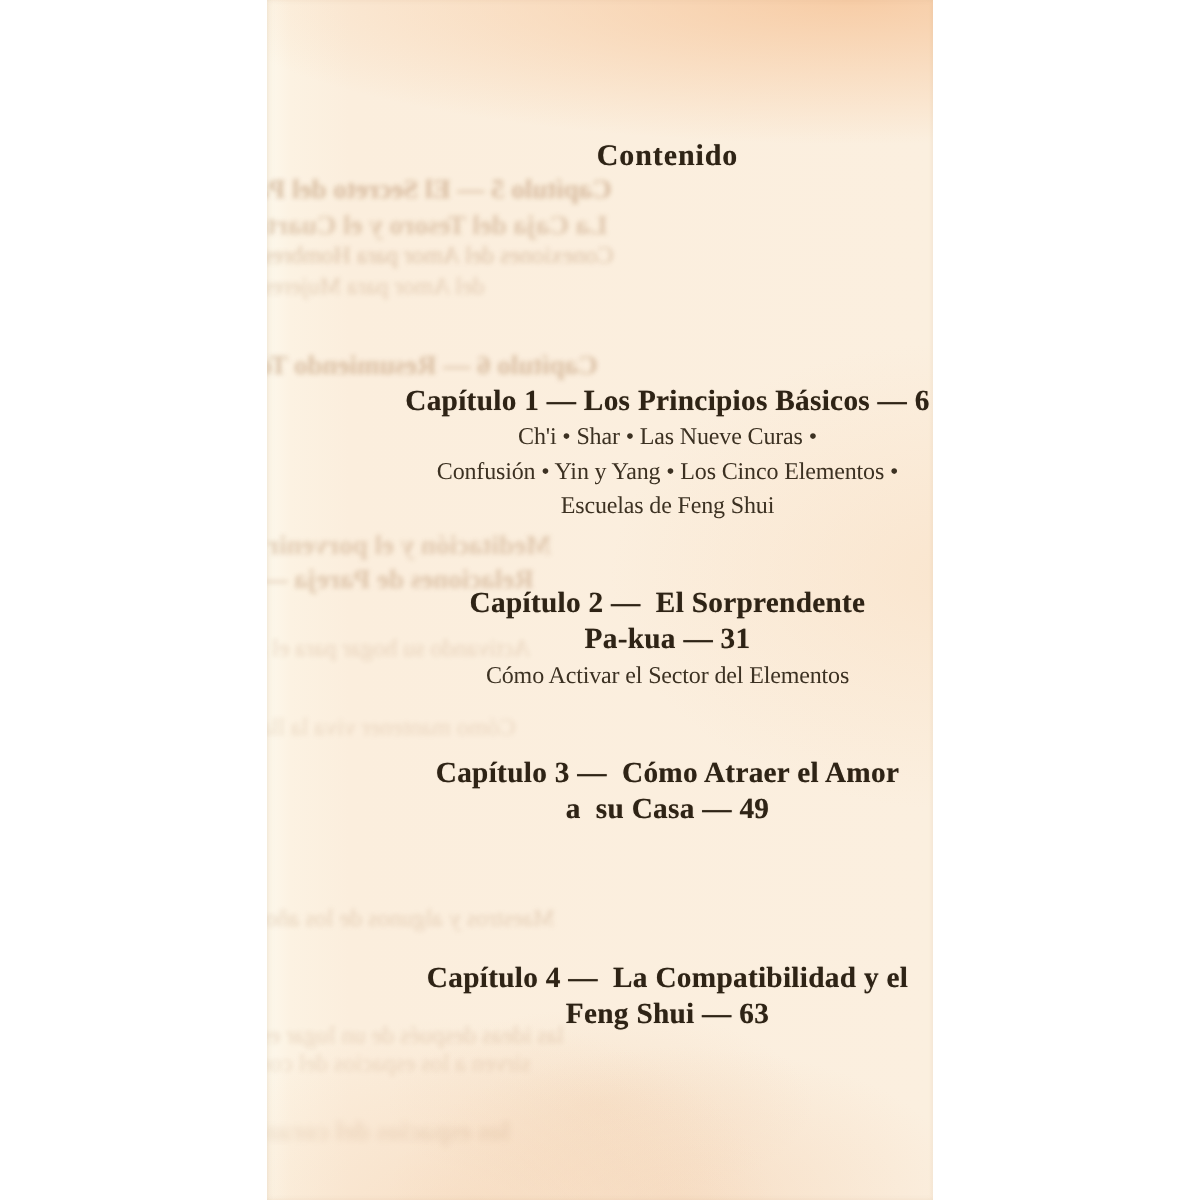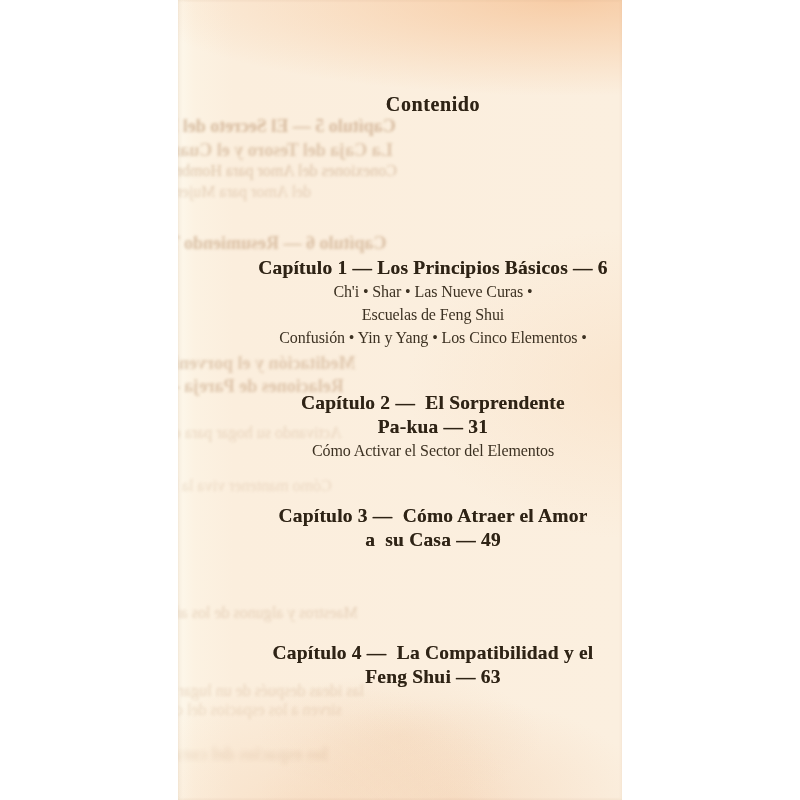--- a/index.html
+++ b/index.html
@@ -15,21 +15,21 @@
       radial-gradient(60% 22% at 30% 102%, rgba(243,204,168,.42), rgba(243,204,168,0) 78%),
       radial-gradient(55% 16% at 62% 100%, rgba(240,196,158,.38), rgba(240,196,158,0) 80%),
       radial-gradient(40% 10% at 50% 92%, rgba(238,200,164,.25), rgba(238,200,164,0) 80%),
       linear-gradient(90deg, #fdf8ec 0px, #fcf2e2 16px, #fbeedd 55px, #fbefdf 100%);
   }
   
   .page::after{
     content:"";position:absolute;inset:0;pointer-events:none;
     box-shadow: inset 2px 0 5px -2px rgba(196,160,120,.30), inset -1px 0 4px -2px rgba(196,160,120,.22);
   }
-  .col{position:absolute;left:15px;top:0;width:480px;height:576px;text-align:center;}
+  .col{position:absolute;left:27px;top:0;width:480px;height:576px;text-align:center;}
   .line{position:absolute;left:0;width:100%;text-align:center;}
   .title{
     font-family:"Liberation Serif",serif;font-weight:700;font-size:20px;line-height:23px;
     letter-spacing:.6px;color:#2e2315;text-shadow:0 0 .5px rgba(46,35,21,.55);
   }
   .head{
     font-family:"Liberation Serif",serif;font-weight:700;font-size:19.5px;line-height:24px;
     letter-spacing:.2px;color:#2e2315;text-shadow:0 0 .5px rgba(46,35,21,.55);
   }
   .sub{
@@ -91,22 +91,22 @@
     </div>
 
     <div class="col">
 
       <div class="line title pos-title">Contenido</div>
 
 
       <div class="entry pos-ch1">
         <div class="head">Capítulo 1 — Los Principios Básicos — 6</div>
         <div class="sub">Ch'i • Shar • Las Nueve Curas •</div>
+        <div class="sub">Confusión • Yin y Yang • Los Cinco Elementos •</div>
         <div class="sub">Escuelas de Feng Shui</div>
-        <div class="sub">Confusión • Yin y Yang • Los Cinco Elementos •</div>
       </div>
 
       <div class="entry pos-ch2">
         <div class="head">Capítulo 2 — &nbsp;El Sorprendente</div>
         <div class="head">Pa-kua — 31</div>
         <div class="sub">Cómo Activar el Sector del Elementos</div>
       </div>
 
       <div class="entry pos-ch3">
         <div class="head">Capítulo 3 — &nbsp;Cómo Atraer el Amor</div>

